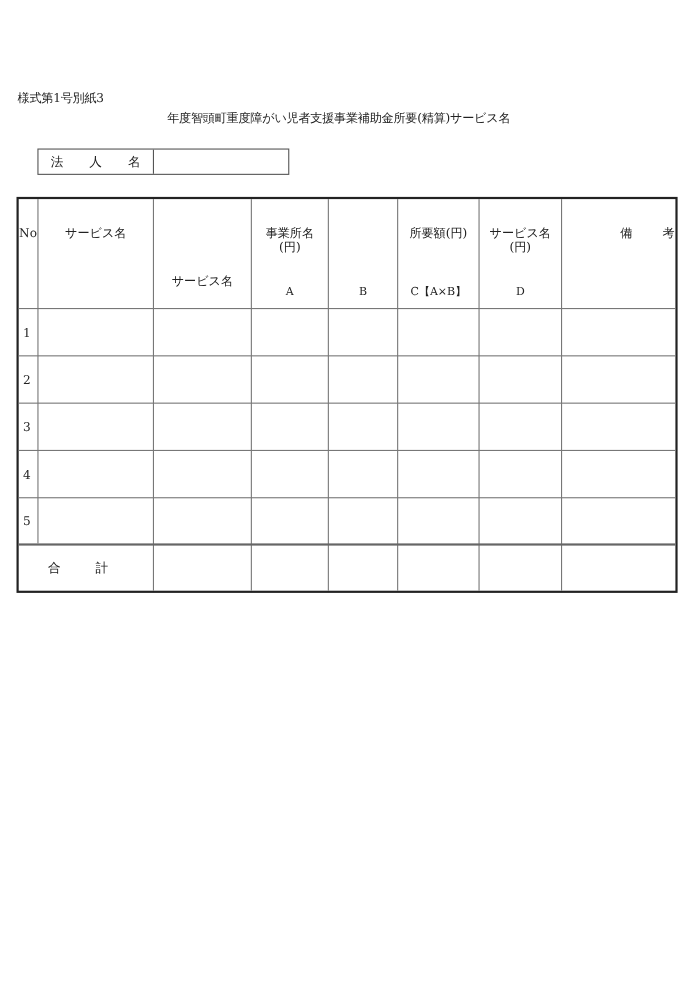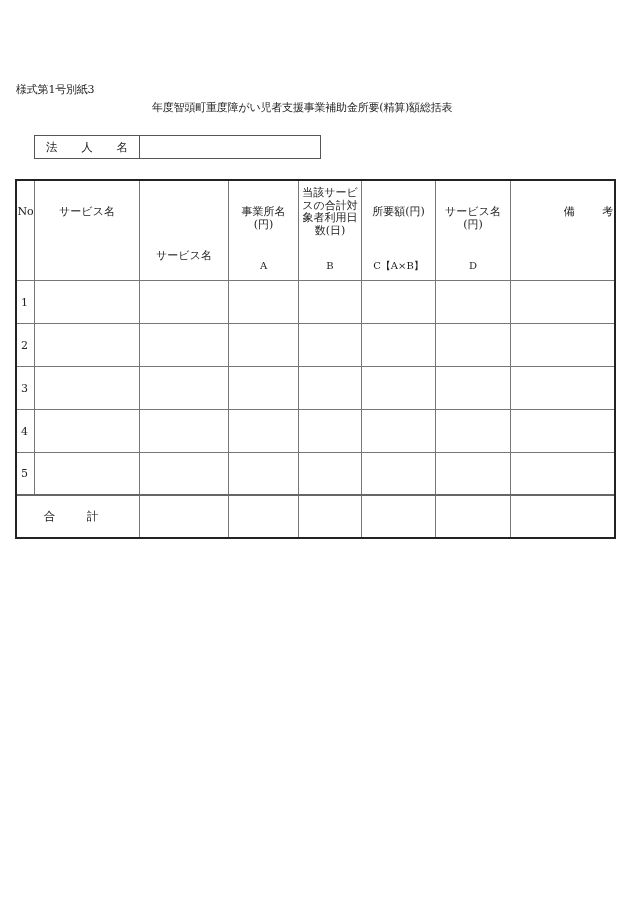--- a/index.html
+++ b/index.html
@@ -5,39 +5,39 @@
   html, body { margin: 0; padding: 0; background: #ffffff; }
   body {
     width: 630px; height: 903px; position: relative; overflow: hidden;
     font-family: "DejaVu Serif", "Liberation Serif", serif;
     color: #222; font-size: 11px;
   }
   .abs { position: absolute; }
   .form-id { left: 16px; top: 82px; font-size: 11px; letter-spacing: -0.2px; }
   .doc-title { left: 152px; top: 100px; font-size: 11px; letter-spacing: -0.2px; }
 
-  .corp { left: 34px; top: 135px; width: 287px; height: 24px; border: 1px solid #555; box-sizing: border-box; display: flex; }
+  .corp { left: 34px; top: 135px; width: 229px; height: 24px; border: 1px solid #555; box-sizing: border-box; display: flex; }
   .corp-label { width: 105px; border-right: 1px solid #555; display: flex; align-items: center; justify-content: center; font-size: 11.5px; letter-spacing: 10px; padding-left: 10px; box-sizing: border-box; }
   .corp-value { flex: 1; }
 
   .grid { left: 15px; top: 179px; width: 601px; height: 360px; border: 2px solid #222; box-sizing: border-box; }
   .vline, .hline { position: absolute; background: #777; }
   .vline { width: 1px; }
   .hline { height: 1px; }
   .cell { position: absolute; display: flex; box-sizing: border-box; }
   .hdr { font-size: 11px; line-height: 13px; text-align: center; justify-content: center; }
   .code { font-size: 10px; }
   .rownum { font-size: 11px; align-items: center; padding-left: 4px; }
   .total-label { font-size: 11.5px; letter-spacing: 14px; align-items: center; justify-content: center; }
 </style>
 </head>
 <body>
 
 <div class="abs form-id">様式第1号別紙3</div>
-<div class="abs doc-title">年度智頭町重度障がい児者支援事業補助金所要(精算)額総括表</div>
+<div class="abs doc-title">年度智頭町重度障がい児者支援事業補助金所要(精算)サービス名</div>
 
 <div class="abs corp">
   <div class="corp-label">法 人 名</div>
   <div class="corp-value"></div>
 </div>
 
 <div class="abs grid">
 
   <div class="vline" style="left:17px; top:0; height:313px;"></div>
   <div class="vline" style="left:122px; top:0; height:356px;"></div>
@@ -53,24 +53,20 @@
   <div class="hline" style="left:0; top:228px; width:597px;"></div>
   <div class="hline" style="left:0; top:271px; width:597px;"></div>
   <div class="hline" style="left:0; top:313px; width:597px; height:2px; background:#666;"></div>
 
   <div class="cell hdr" style="left:0; top:24px; width:17px;">No</div>
   <div class="cell hdr" style="left:18px; top:24px; width:104px;">サービス名</div>
   <div class="cell hdr" style="left:123px; top:24px; width:88px;margin-top:44px;">サービス名</div>
   <div class="cell hdr" style="left:212px; top:24px; width:69px; white-space:pre-line;">事業所名
 (円)</div>
   <div class="cell hdr code" style="left:212px; top:78px; width:69px;">A</div>
-  <div class="cell hdr" style="left:282px; top:6px; width:62px; white-space:pre-line; line-height:12.5px;">当該サービ
-スの合計対
-象者利用日
-数(日)</div>
   <div class="cell hdr code" style="left:282px; top:78px; width:62px;">B</div>
   <div class="cell hdr" style="left:345px; top:24px; width:73px;">所要額(円)</div>
   <div class="cell hdr code" style="left:345px; top:78px; width:73px;">C【A×B】</div>
   <div class="cell hdr" style="left:419px; top:24px; width:74px; white-space:pre-line;">サービス名
 (円)</div>
   <div class="cell hdr code" style="left:419px; top:78px; width:74px;">D</div>
   <div class="cell hdr" style="left:520px; top:24px; width:103px; letter-spacing:12px; padding-left:12px;">備 考</div>
 
   <div class="cell rownum" style="left:0; top:100px; width:17px; height:42px;">1</div>
   <div class="cell rownum" style="left:0; top:143px; width:17px; height:42px;">2</div>

